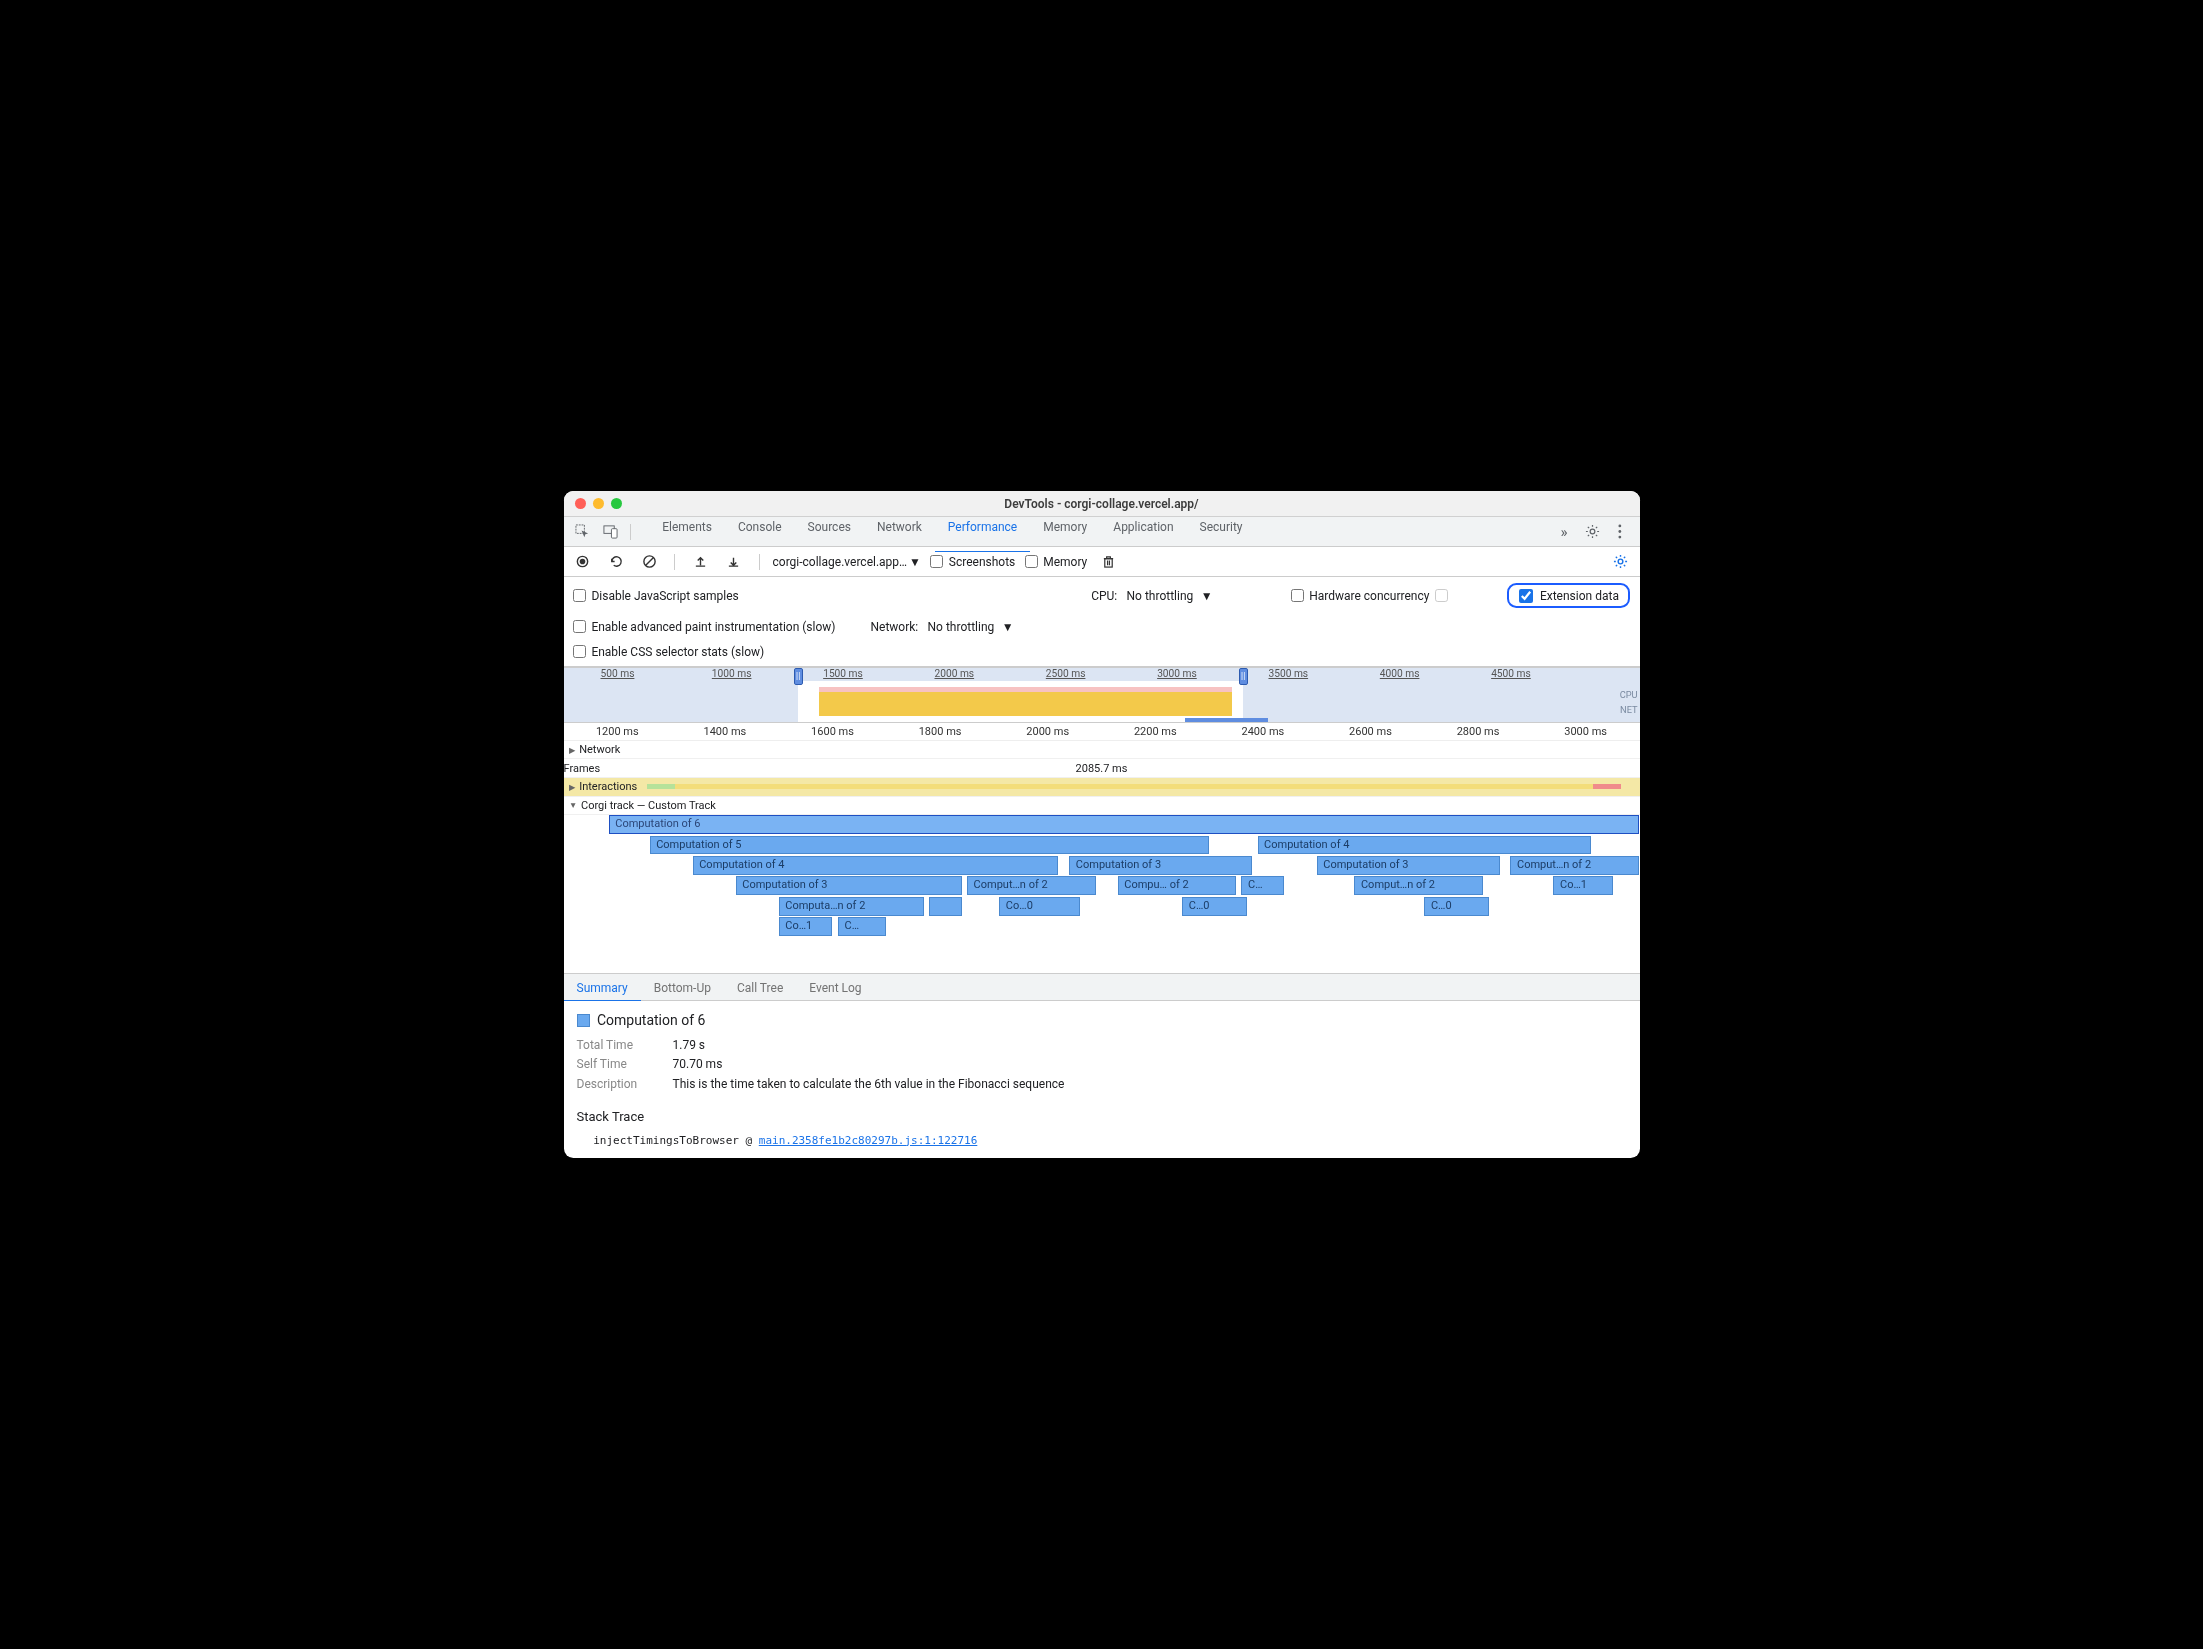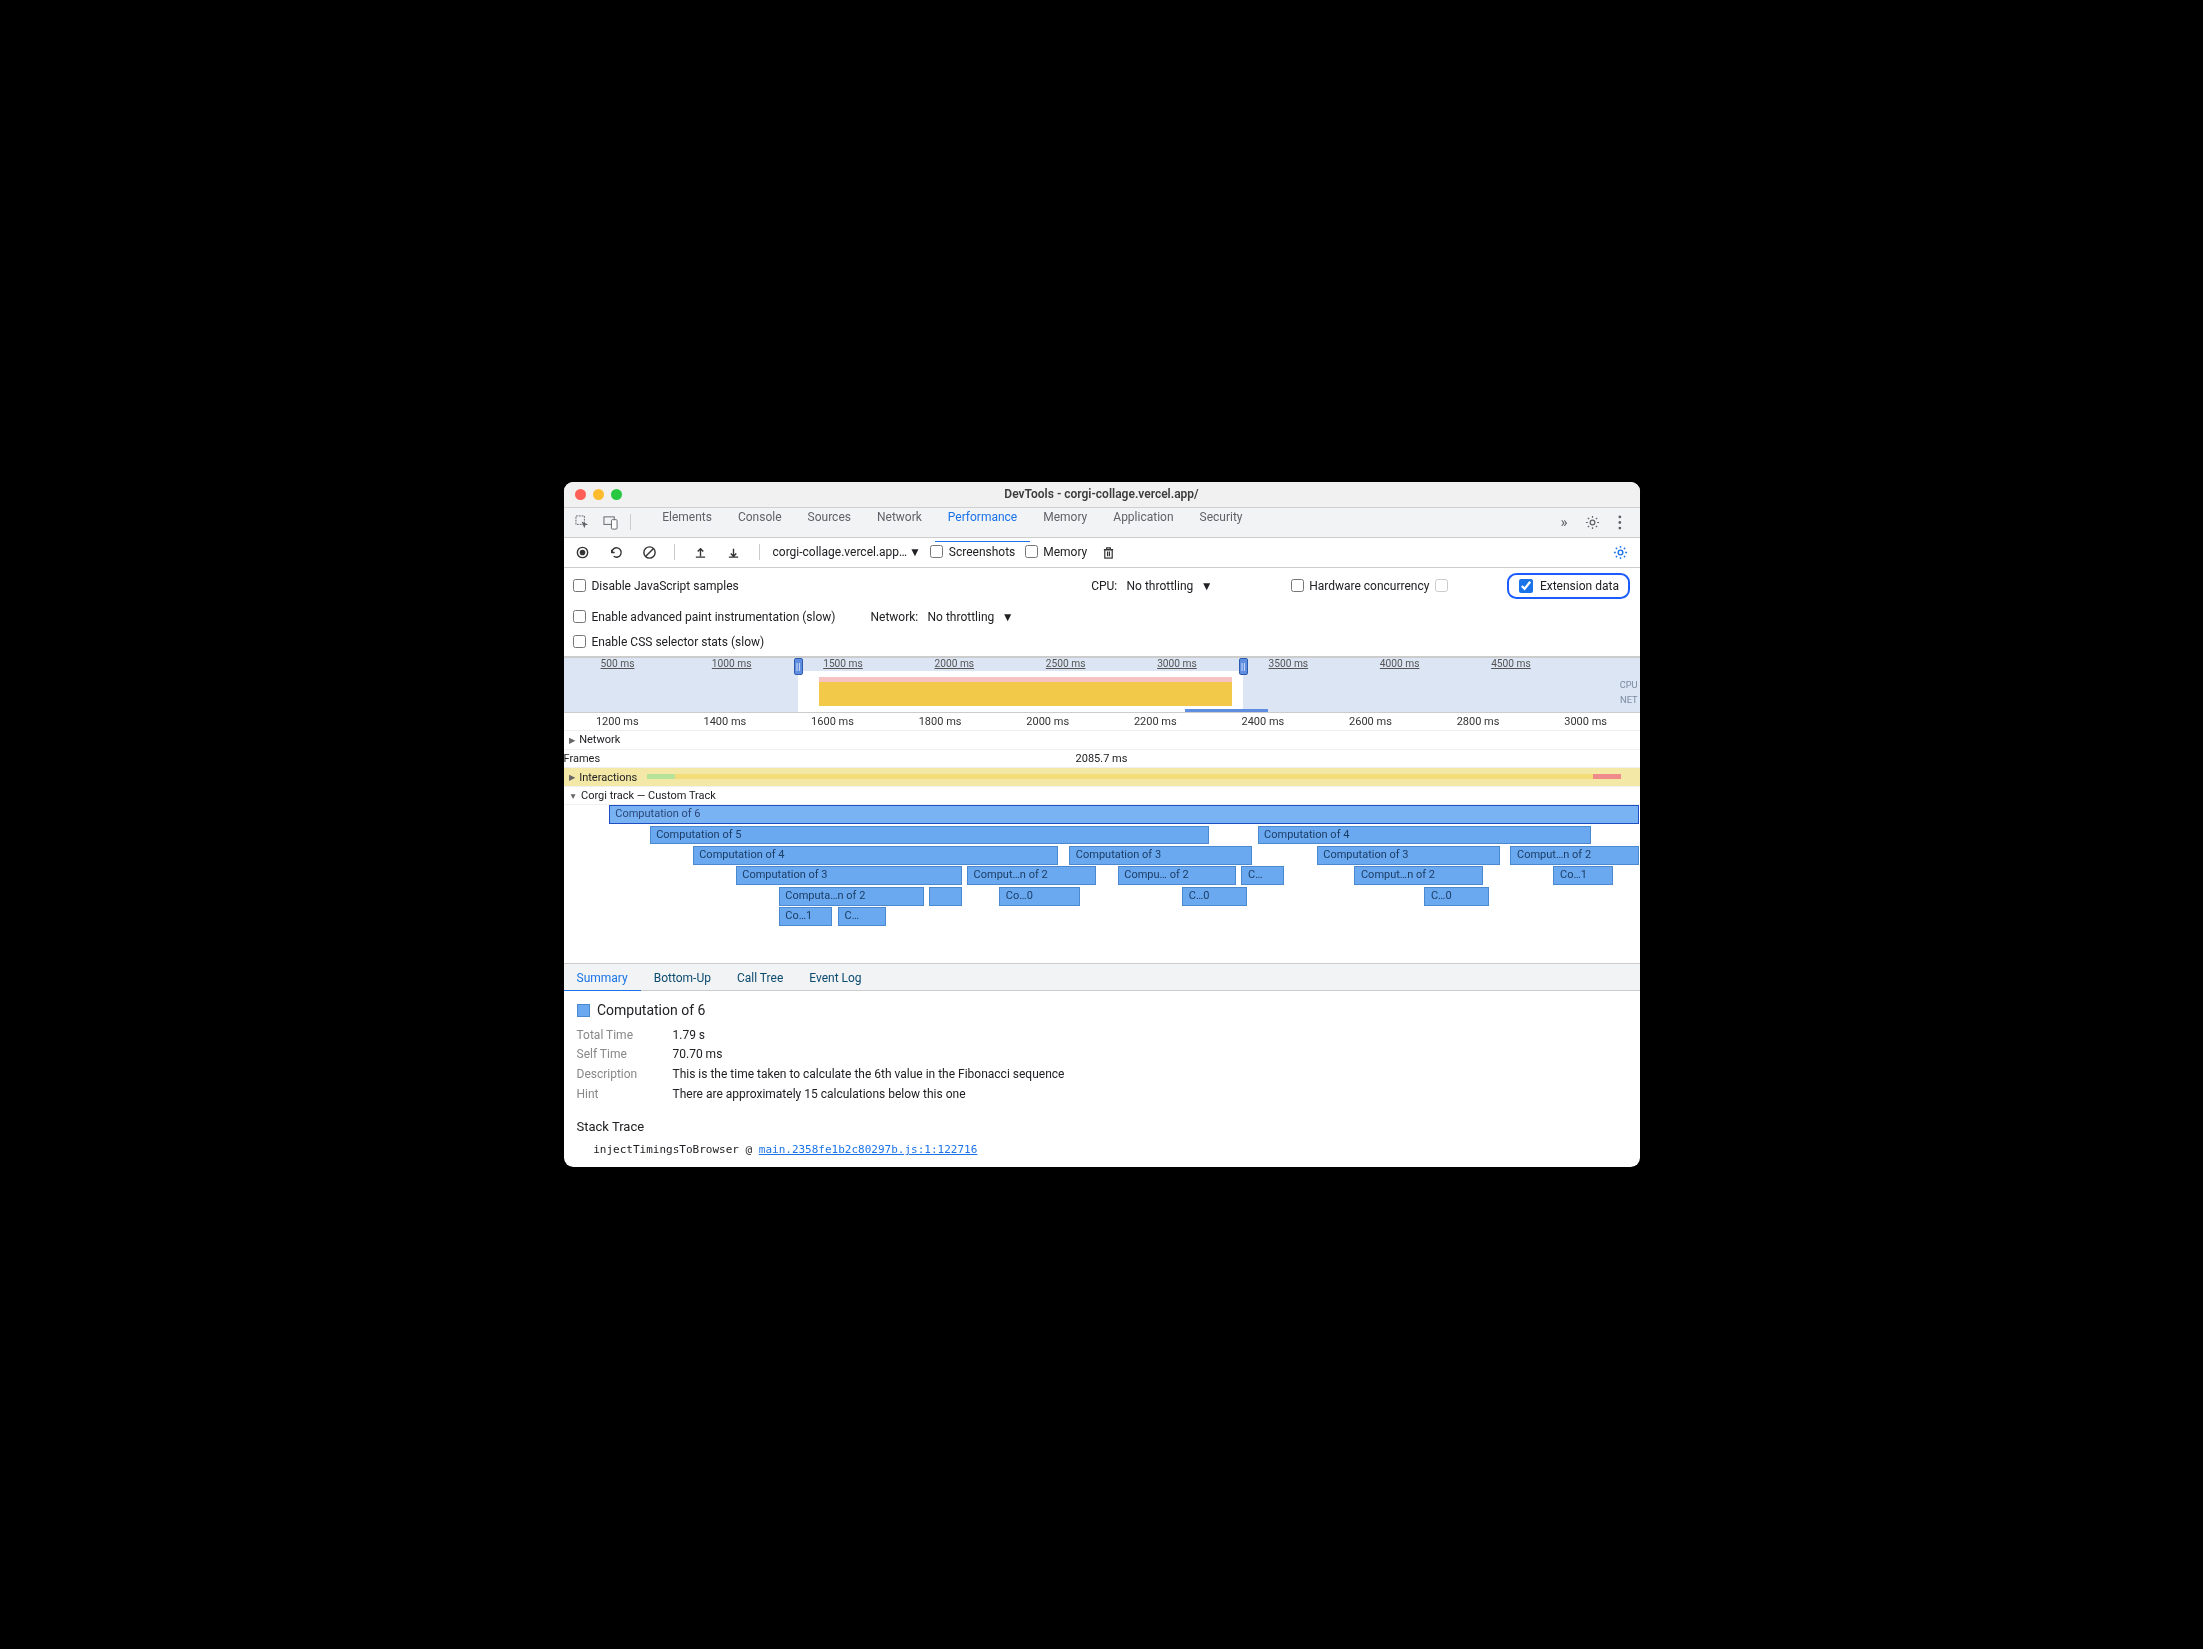--- a/index.html
+++ b/index.html
@@ -213,21 +213,21 @@
     display: flex;
     border-top: 0.9px solid #ccc;
     border-bottom: 0.9px solid #ccc;
     background: #f1f3f4;
     height: 28px;
   }
   .btab {
     padding: 0 13px;
     line-height: 28px;
     font-size: 12px;
-    color: #0c4a6e;
+    color: #737373;
     cursor: pointer;
   }
   .btab.active {
     color: #1a73e8;
     border-bottom: 1.9px solid #1a73e8;
     margin-bottom: -0.9px;
   }
   
   .summary {
     padding: 11px 13px;
@@ -500,24 +500,20 @@
       <span>1.79 s</span>
     </div>
     <div class="summary-row">
       <span class="k">Self Time</span>
       <span>70.70 ms</span>
     </div>
     <div class="summary-row">
       <span class="k">Description</span>
       <span>This is the time taken to calculate the 6th value in the Fibonacci sequence</span>
     </div>
-    <div class="summary-row">
-      <span class="k">Hint</span>
-      <span>There are approximately 15 calculations below this one</span>
-    </div>
     <div class="stack-trace-title">Stack Trace</div>
     <div class="stack-line">
       <span>injectTimingsToBrowser @ </span><a class="stack-link" href="#">main.2358fe1b2c80297b.js:1:122716</a>
     </div>
   </div>
 
 </div>
 
 
 </body></html>

